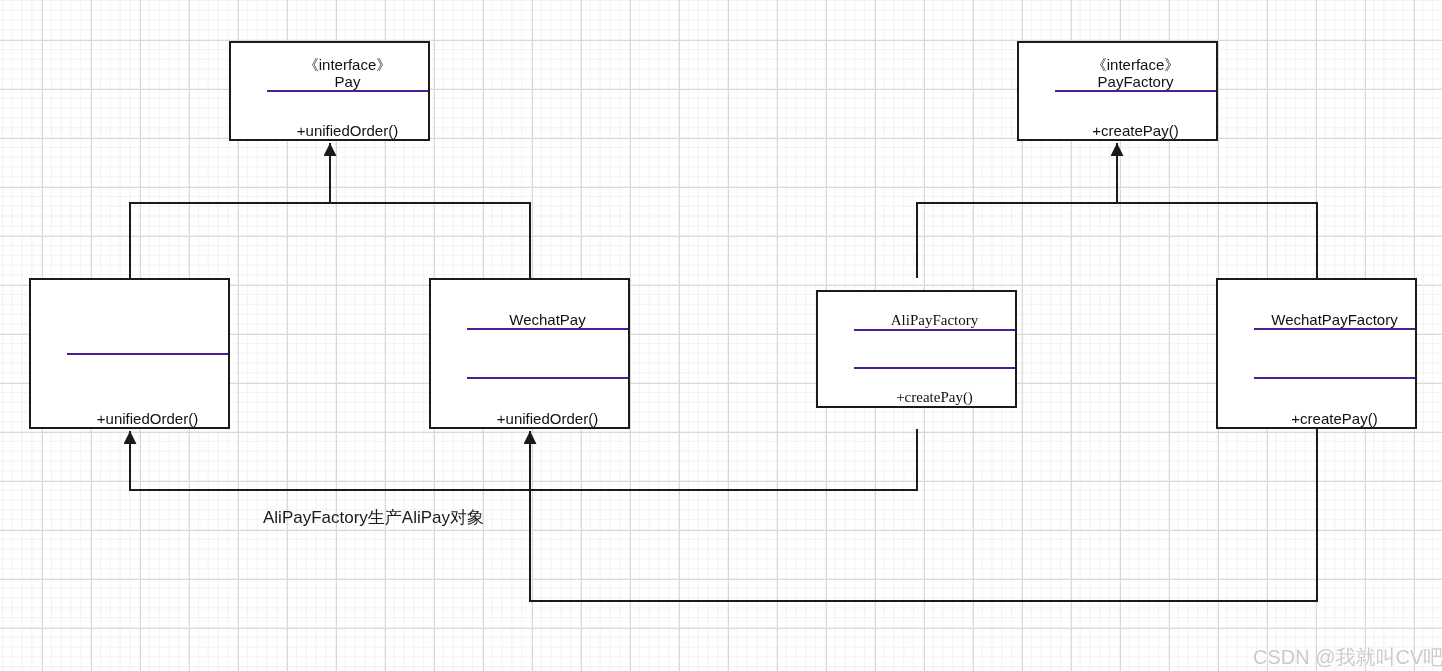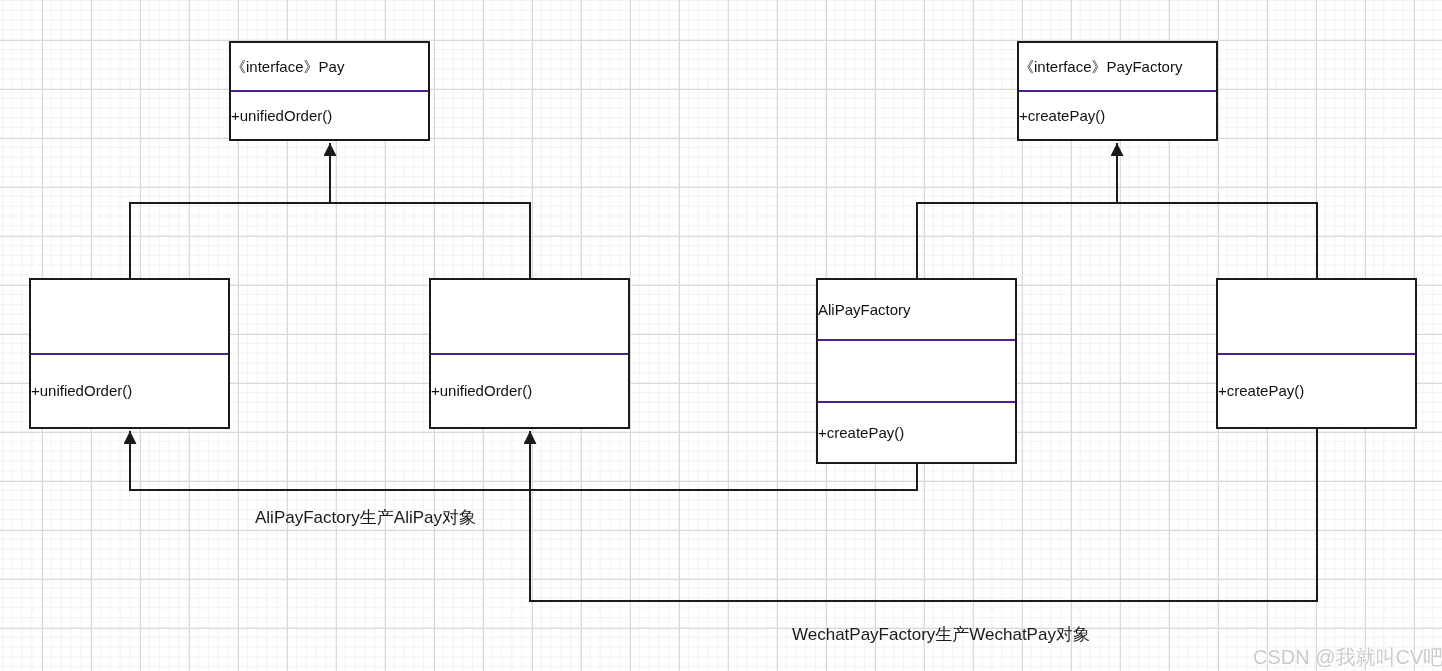--- a/index.html
+++ b/index.html
@@ -28,40 +28,41 @@
     box-sizing:border-box;
     background:#ffffff;
     border:2px solid #1a1a1a;
     display:flex;flex-direction:column;
     color:#111111;
     text-align:center;
     font-size:15px;
   }
   .uml-box .row{
     flex:1;
-    display:flex;
-    align-items:center;justify-content:flex-start;
+    display:flex;flex-direction:column;
+    align-items:center;justify-content:flex-end;
     line-height:17px;
+    margin-left:36px;
   }
   .uml-box .row + .row{border-top:2px solid #4c1d95;}
 
   .iface-pay{left:229px;top:41px;width:201px;height:100px;}
   .iface-payfactory{left:1017px;top:41px;width:201px;height:100px;}
   .cls-alipay{left:29px;top:278px;width:201px;height:151px;}
   .cls-wechatpay{left:429px;top:278px;width:201px;height:151px;}
-  .cls-alipayfactory{left:816px;top:278px;width:201px;height:186px;}
+  .cls-alipayfactory{left:816px;top:290px;width:201px;height:118px;font-family:Liberation Serif, serif;}
   .cls-wechatpayfactory{left:1216px;top:278px;width:201px;height:151px;}
 
   .annotation{
     position:absolute;
     color:#1a1a1a;
     font-size:17px;
     white-space:nowrap;
   }
-  .ann-1{left:255px;top:506px;}
+  .ann-1{left:263px;top:506px;}
   .ann-2{left:792px;top:623px;}
 
   .watermark{
     position:absolute;
     left:1253px;top:644px;
     color:#cbcbcb;
     font-size:20px;
     white-space:nowrap;
     text-shadow:1px 1px 0 #ffffff;
   }
@@ -113,20 +114,23 @@
     <div class="row">
       <span></span>
     </div>
     <div class="row">
       <span>+unifiedOrder()</span>
     </div>
   </div>
 
   <div class="uml-box cls-wechatpay">
     <div class="row">
+      <span>WechatPay</span>
+    </div>
+    <div class="row">
       <span></span>
     </div>
     <div class="row">
       <span>+unifiedOrder()</span>
     </div>
   </div>
 
   <div class="uml-box cls-alipayfactory">
     <div class="row">
       <span>AliPayFactory</span>
@@ -134,25 +138,27 @@
     <div class="row">
       <span></span>
     </div>
     <div class="row">
       <span>+createPay()</span>
     </div>
   </div>
 
   <div class="uml-box cls-wechatpayfactory">
     <div class="row">
+      <span>WechatPayFactory</span>
+    </div>
+    <div class="row">
       <span></span>
     </div>
     <div class="row">
       <span>+createPay()</span>
     </div>
   </div>
 
   <div class="annotation ann-1">AliPayFactory生产AliPay对象</div>
-  <div class="annotation ann-2">WechatPayFactory生产WechatPay对象</div>
 
   <div class="watermark">CSDN @我就叫CV吧</div>
 
 </div>
 
 </body></html>

